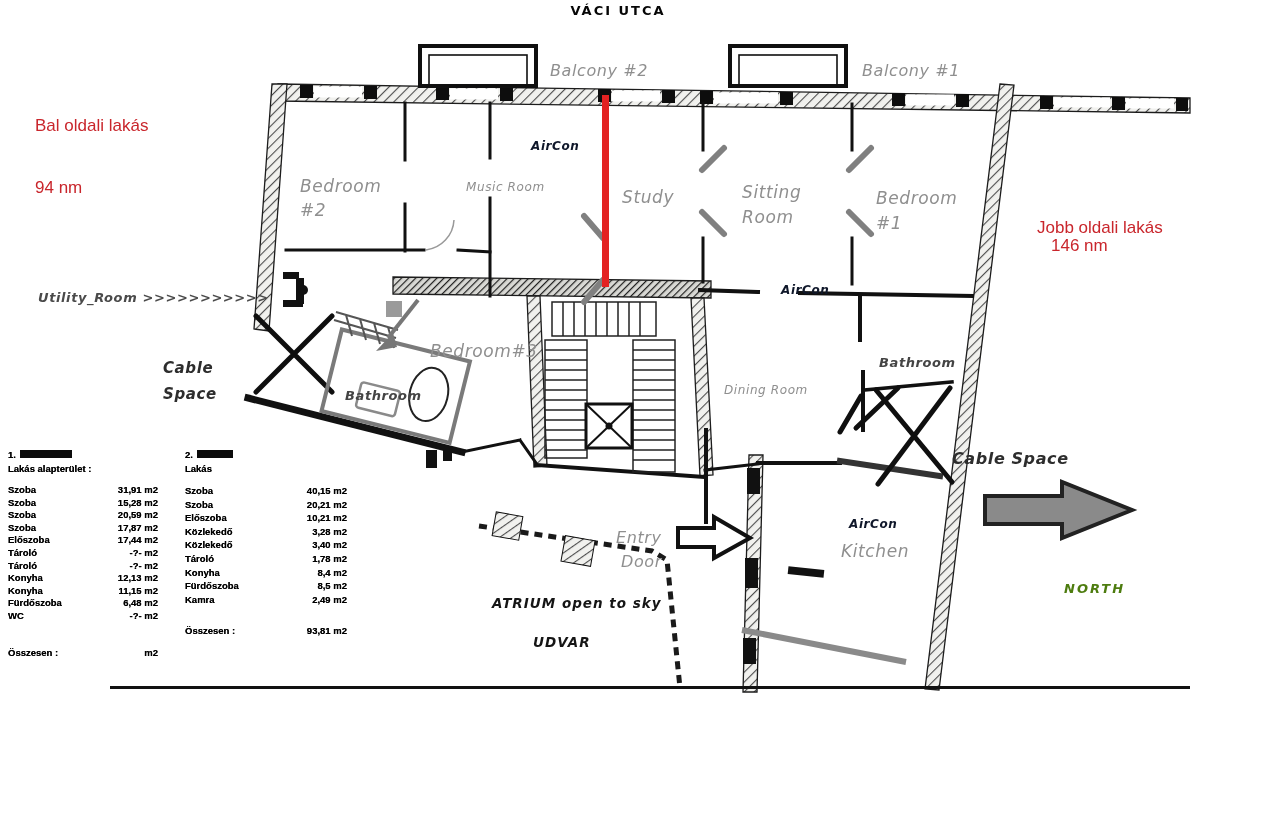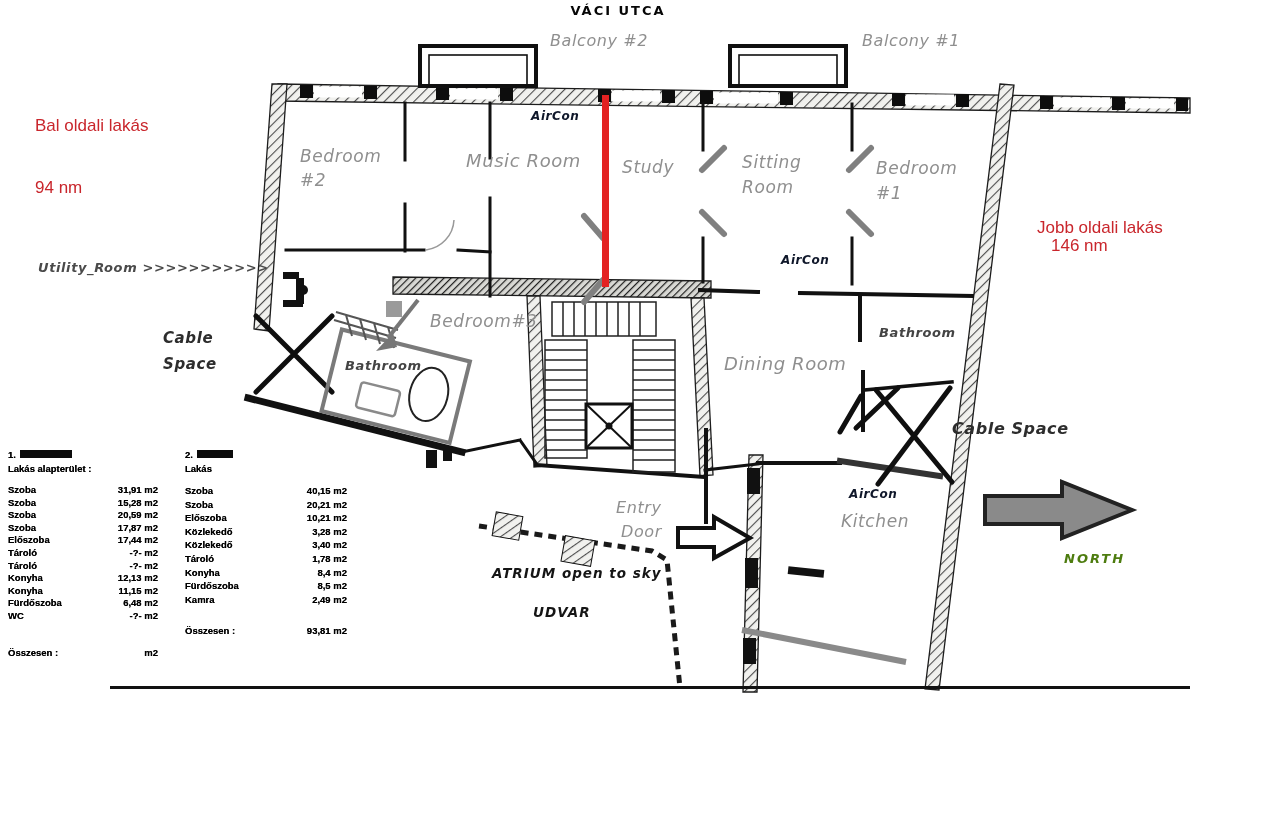--- a/index.html
+++ b/index.html
@@ -1,21 +1,21 @@
 <!DOCTYPE html>
 <html><head>
 <meta charset="utf-8">
 <style>
   html,body{margin:0;padding:0;background:#fff;}
   .canvas{position:relative;width:1280px;height:696px;background:#ffffff;overflow:hidden;
           font-family:"Liberation Sans",sans-serif;}
   svg{position:absolute;left:0;top:0;}
   .lbl{position:absolute;font-family:"DejaVu Sans",sans-serif;font-style:italic;
-       color:#8f8f8f;letter-spacing:0.6px;white-space:nowrap;font-size:17px;}
-  .lbl.big{font-size:18px;}
+       color:#8f8f8f;letter-spacing:0.6px;white-space:nowrap;font-size:17px;margin-top:30px;}
+  .lbl.big{font-size:12px;}
   .lbl.dark{color:#0f172a;font-weight:700;font-size:12px;}
   .lbl.mid{color:#2d2d2d;font-weight:700;font-size:15px;}
   .lbl.room13{color:#444;font-weight:700;font-size:13px;}
   .lbl.black13{color:#151515;font-weight:700;font-size:13.5px;letter-spacing:1px;}
   .lbl.north{color:#4d7c0f;font-weight:700;font-size:13px;letter-spacing:2px;}
   .street{position:absolute;left:558px;top:3px;width:120px;text-align:center;
           font-weight:700;font-size:13px;letter-spacing:2px;color:#060606;
           font-family:"DejaVu Sans",sans-serif;}
   .red{position:absolute;color:#c9262c;font-size:17px;white-space:nowrap;
        font-family:"Liberation Sans",sans-serif;}

